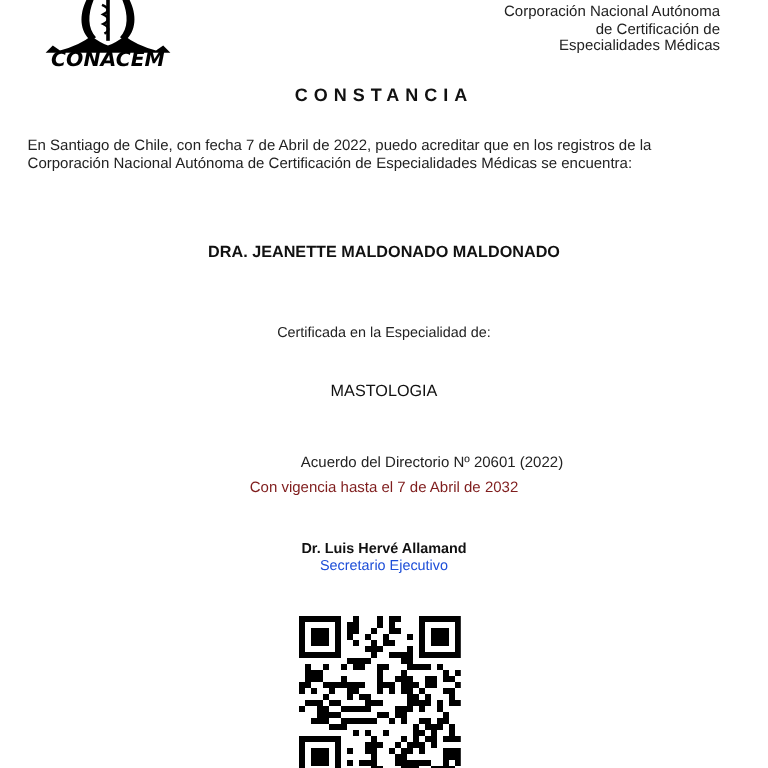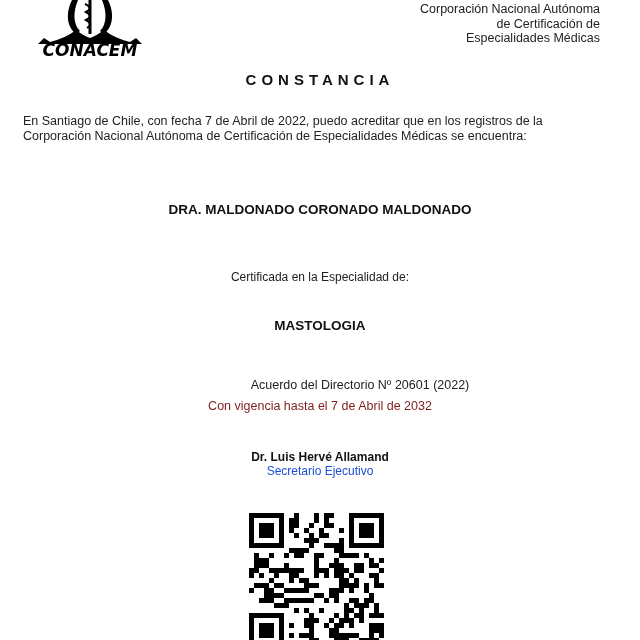--- a/index.html
+++ b/index.html
@@ -15,21 +15,21 @@
     }
     .org { position:absolute; right:40px; top:2px; text-align:right; font-size:12.5px; line-height:14.5px; color:#222; }
     .title {
       position:absolute; left:0; width:640px; top:71px; text-align:center;
       font-weight:bold; font-size:15px; letter-spacing:5px;
     }
     .intro { position:absolute; left:23px; top:114px; width:590px; font-size:12.5px; line-height:14.5px; color:#222; }
     .center { position:absolute; left:0; width:640px; text-align:center; }
     .name { top:202px; font-weight:bold; font-size:13.5px; }
     .cert { top:270px; font-size:12px; color:#222; }
-    .spec { top:318px; font-weight:bold; font-size:13.5px; }
+    .spec { top:318px; font-weight:normal; font-size:13.5px; }
     .acuerdo { top:378px; font-size:12.5px; color:#222;margin-left:40px; }
     .vigencia { top:399px; font-size:12.5px; color:#7f1d1d; }
     .signer { top:450px; font-weight:bold; font-size:12px; }
     .role { top:464px; font-size:12px; color:#1d4ed8; }
     .qr { position:absolute; left:249px; top:513px; width:135px; height:135px; }
   </style>
 </head>
 <body>
 
 <div class="logo">
@@ -52,21 +52,21 @@
   <div>Especialidades Médicas</div>
 </div>
 
 <div class="title">CONSTANCIA</div>
 
 <div class="intro">
   <div>En Santiago de Chile, con fecha 7 de Abril de 2022, puedo acreditar que en los registros de la</div>
   <div>Corporación Nacional Autónoma de Certificación de Especialidades Médicas se encuentra:</div>
 </div>
 
-<div class="center name">DRA. MALDONADO CORONADO MALDONADO</div>
+<div class="center name">DRA. JEANETTE MALDONADO MALDONADO</div>
 <div class="center cert">Certificada en la Especialidad de:</div>
 <div class="center spec">MASTOLOGIA</div>
 <div class="center acuerdo">Acuerdo del Directorio Nº 20601 (2022)</div>
 <div class="center vigencia">Con vigencia hasta el 7 de Abril de 2032</div>
 <div class="center signer">Dr. Luis Hervé Allamand</div>
 <div class="center role">Secretario Ejecutivo</div>
 
 <div class="qr">
   <svg id="qrsvg" width="135" height="135" viewBox="0 0 27 27" shape-rendering="crispEdges">
       <rect x="0" y="0" width="1" height="1" fill="#000"></rect>

